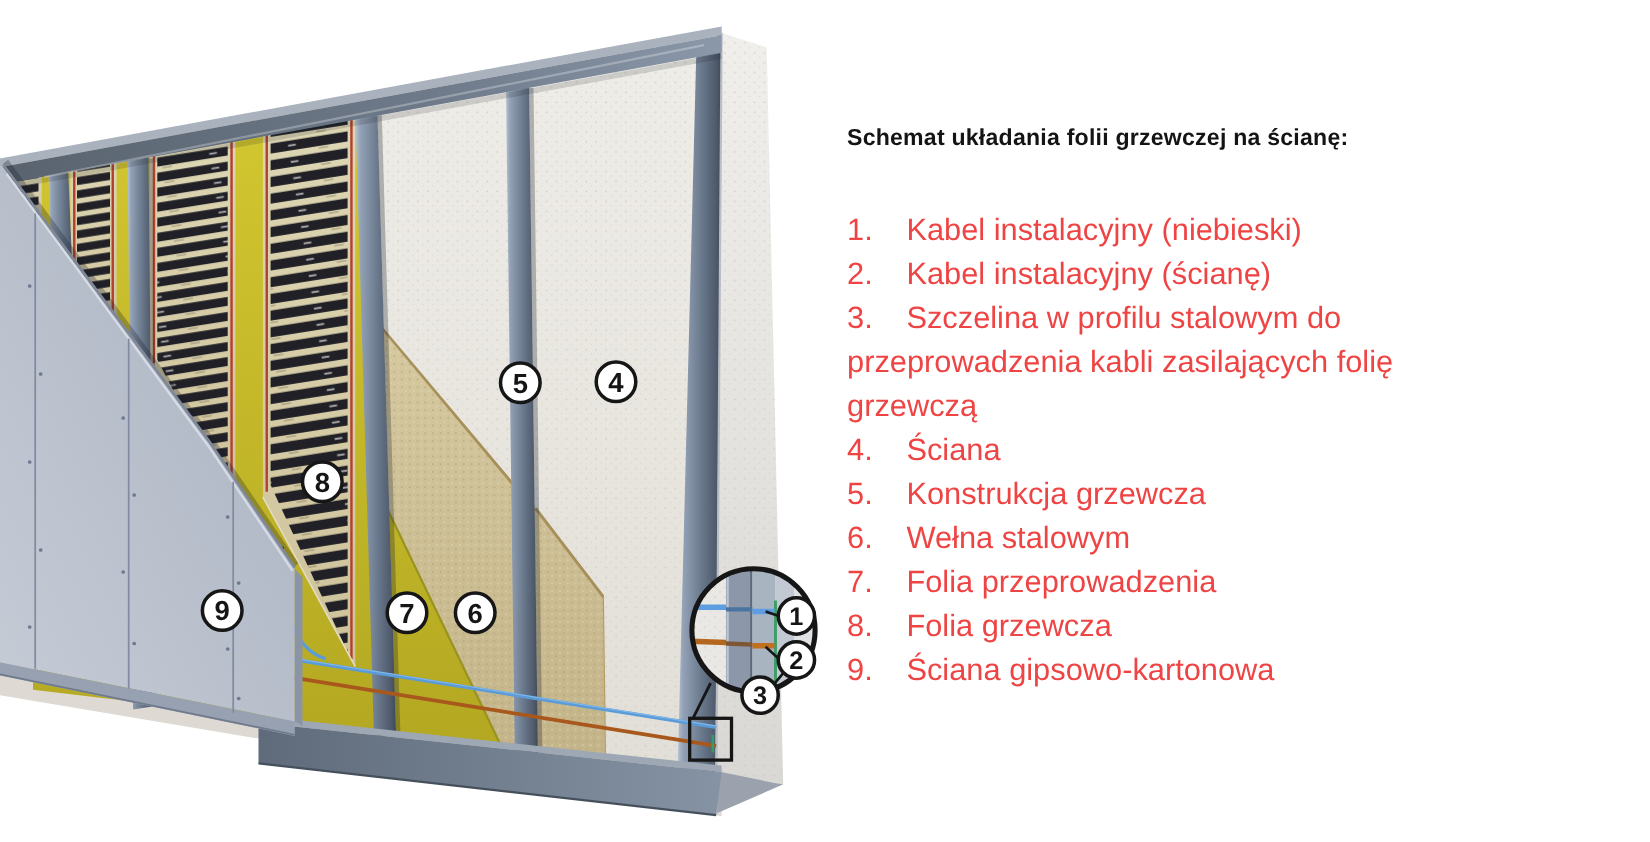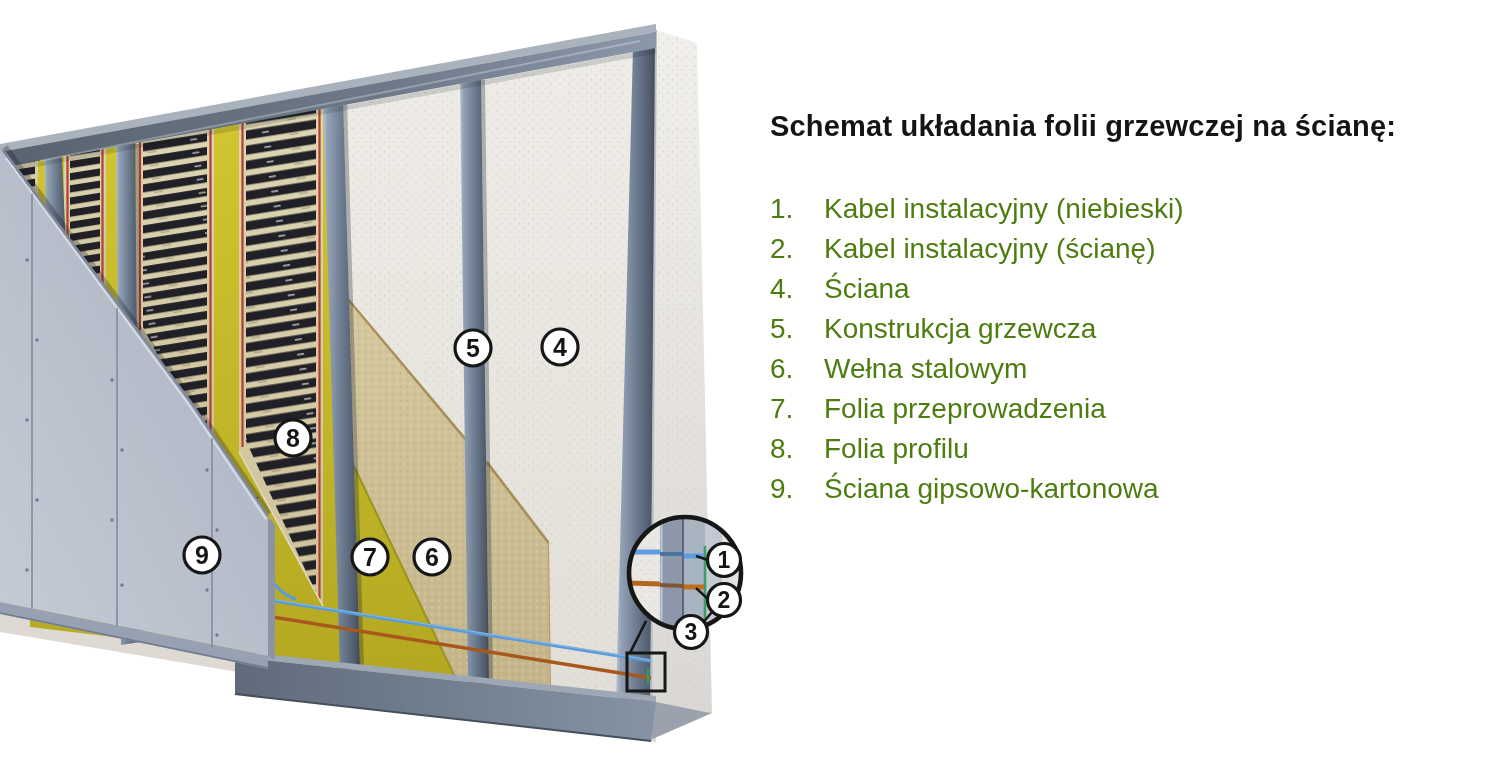--- a/index.html
+++ b/index.html
@@ -1,22 +1,22 @@
 <!DOCTYPE html>
 <html><head>
 <meta charset="utf-8">
 <style>
   html,body{margin:0;padding:0;background:#ffffff;}
   body{width:1500px;height:765px;position:relative;overflow:hidden;
        font-family:"Liberation Sans", sans-serif;}
   #diagram{position:absolute;left:0;top:0;}
   .info{position:absolute;left:770px;top:108px;width:700px;color:#1b1b1b;}
-  .title{font-size:29px;line-height:36px;font-weight:700;margin:0 0 45px 0;
+  .title{font-size:21px;line-height:36px;font-weight:700;margin:0 0 45px 0;
          letter-spacing:.2px;white-space:nowrap;color:#141414;}
-  .legend{width:600px;font-size:28px;line-height:40px;font-weight:400;color:#4d7c0f;}
+  .legend{width:600px;font-size:28px;line-height:40px;font-weight:400;color:#ef4444;}
   .legend-item{display:block;}
   .legend-item .num{display:inline-block;width:54px;}
   .co-num{font-family:"Liberation Sans",sans-serif;font-weight:700;font-size:25px;fill:#151515;}
   .co-num-sm{font-family:"Liberation Sans",sans-serif;font-weight:700;font-size:23px;fill:#151515;}
 </style>
 </head>
 <body>
 
 <svg id="diagram" width="1500" height="765" viewBox="0 0 1500 765" xmlns="http://www.w3.org/2000/svg">
   <defs>
@@ -239,31 +239,34 @@
 <div class="info">
   <h1 class="title">Schemat układania folii grzewczej na ścianę:</h1>
   <div class="legend">
     <div class="legend-item">
       <span class="num">1.</span><span>Kabel instalacyjny (niebieski)</span>
     </div>
     <div class="legend-item">
       <span class="num">2.</span><span>Kabel instalacyjny (ścianę)</span>
     </div>
     <div class="legend-item">
+      <span class="num">3.</span><span>Szczelina w profilu stalowym do przeprowadzenia kabli zasilających folię grzewczą</span>
+    </div>
+    <div class="legend-item">
       <span class="num">4.</span><span>Ściana</span>
     </div>
     <div class="legend-item">
       <span class="num">5.</span><span>Konstrukcja grzewcza</span>
     </div>
     <div class="legend-item">
       <span class="num">6.</span><span>Wełna stalowym</span>
     </div>
     <div class="legend-item">
       <span class="num">7.</span><span>Folia przeprowadzenia</span>
     </div>
     <div class="legend-item">
-      <span class="num">8.</span><span>Folia profilu</span>
+      <span class="num">8.</span><span>Folia grzewcza</span>
     </div>
     <div class="legend-item">
       <span class="num">9.</span><span>Ściana gipsowo-kartonowa</span>
     </div>
   </div>
 </div>
 
 </body></html>

